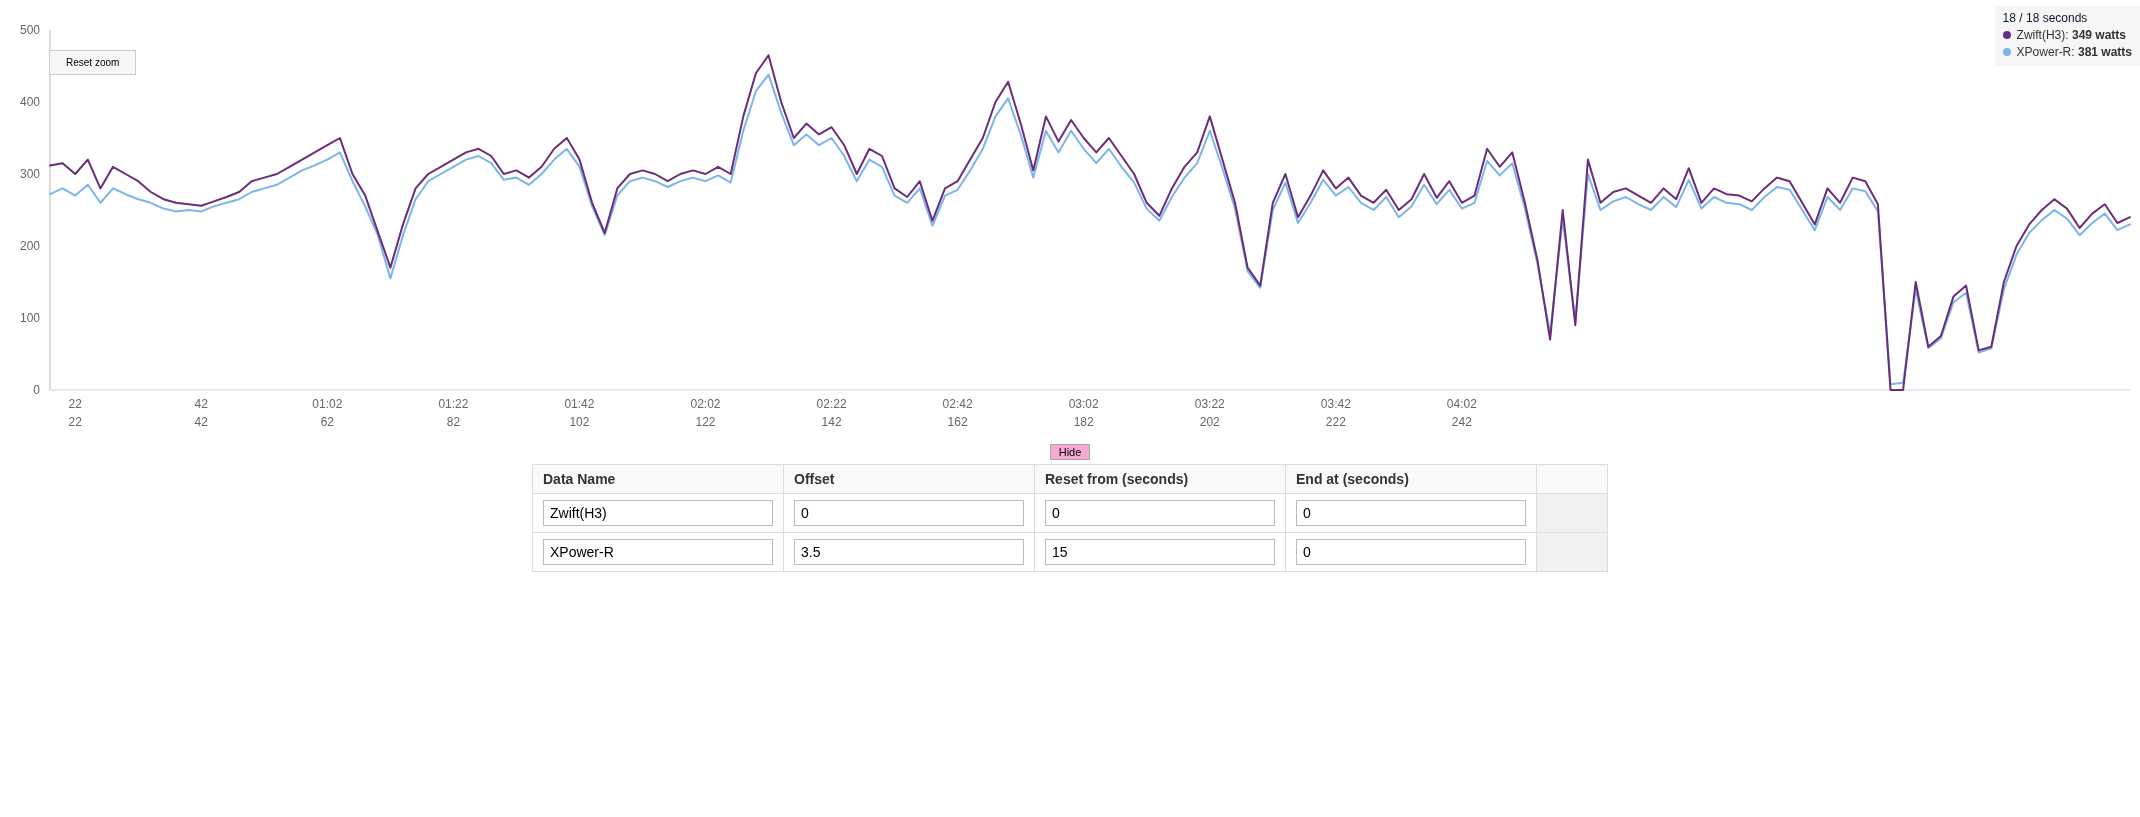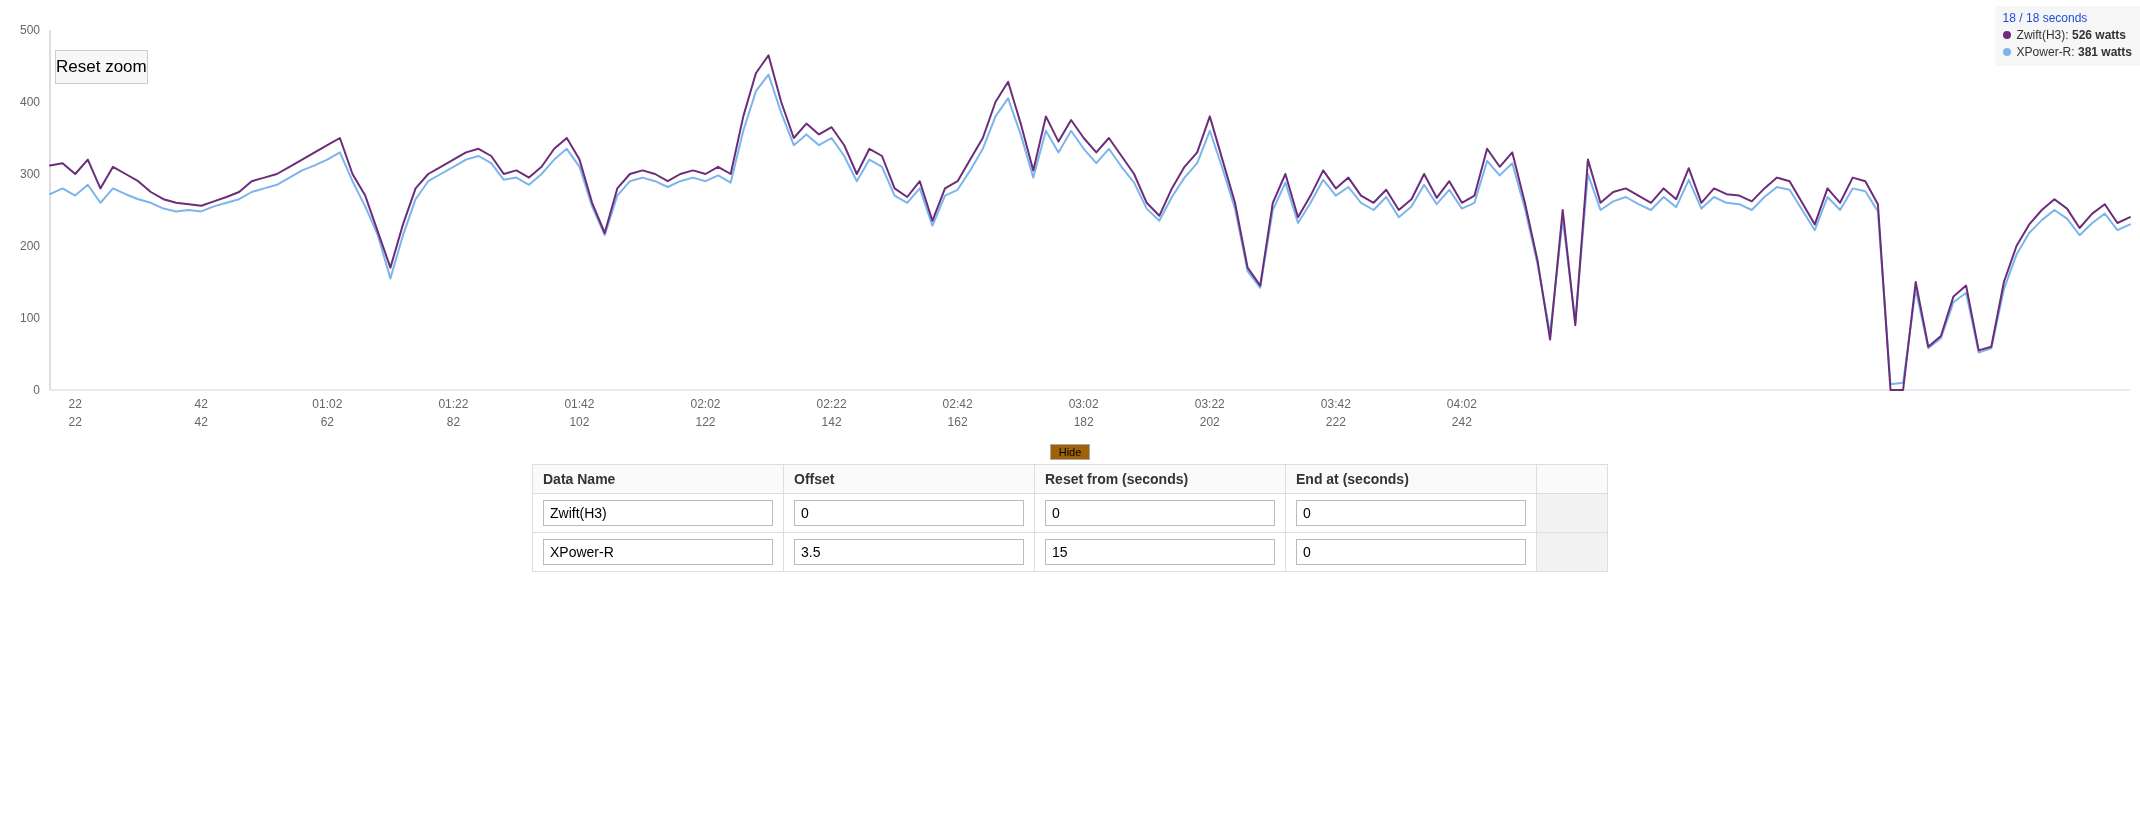--- a/index.html
+++ b/index.html
@@ -11,54 +11,54 @@
     background: #fff;
   }
   .chart-wrap {
     position: relative;
     width: 100%;
     box-sizing: border-box;
   }
   .reset-zoom {
     position: absolute;
     top: 50px;
-    left: 55px;
+    left: 49px;
     background: #f7f7f7;
     border: 1px solid #ccc;
-    padding: 6px 0;
-    font-size: 17px;
+    padding: 6px 16px;
+    font-size: 10px;
     cursor: pointer;
     z-index: 5;
   }
   .tooltip-box {
     position: absolute;
     top: 6px;
     right: 0;
     background: #f6f6f6;
     padding: 4px 8px 6px 8px;
     font-size: 12px;
     line-height: 1.4;
     white-space: nowrap;
     z-index: 5;
   }
-  .tooltip-box .ttl { color: #1d4ed8; }
+  .tooltip-box .ttl { color: #0f172a; }
   .tooltip-box .row { display: flex; align-items: center; gap: 6px; }
   .tooltip-box .dot { width: 8px; height: 8px; border-radius: 50%; display: inline-block; }
   .tooltip-box .val { font-weight: 700; }
   svg { display: block; }
   .axis text { font-size: 12px; fill: #666; }
   .series { fill: none; stroke-width: 2; stroke-linejoin: round; stroke-linecap: round; }
 
   .hide-btn {
     display: block;
     margin: 4px auto 4px auto;
     font-size: 11px;
     padding: 1px 8px;
     border: 1px solid #aaa;
-    background: #a16207;
+    background: #f9a8d4;
     cursor: pointer;
   }
   table.data-tbl {
     border-collapse: collapse;
     margin: 0 auto;
     font-size: 14px;
   }
   table.data-tbl th, table.data-tbl td {
     border: 1px solid #ddd;
     padding: 6px 10px;
@@ -84,21 +84,21 @@
 <body>
 
 <div class="chart-wrap">
 
   <button class="reset-zoom">Reset zoom</button>
 
   <div class="tooltip-box">
     <div class="ttl">18 / 18 seconds</div>
     <div class="row">
       <span class="dot" id="tt-dot-0" style="background: rgb(107, 45, 122);"></span>
-      <span><span>Zwift(H3)</span>: <span class="val">526 watts</span></span>
+      <span><span>Zwift(H3)</span>: <span class="val">349 watts</span></span>
     </div>
     <div class="row">
       <span class="dot" id="tt-dot-1" style="background: rgb(124, 181, 236);"></span>
       <span><span>XPower-R</span>: <span class="val">381 watts</span></span>
     </div>
   </div>
 
   <svg id="chart-svg" viewBox="0 0 2140 440" width="100%" preserveAspectRatio="xMinYMin meet">
       <g class="axis">
         <text x="40" y="394" text-anchor="end">0</text>

